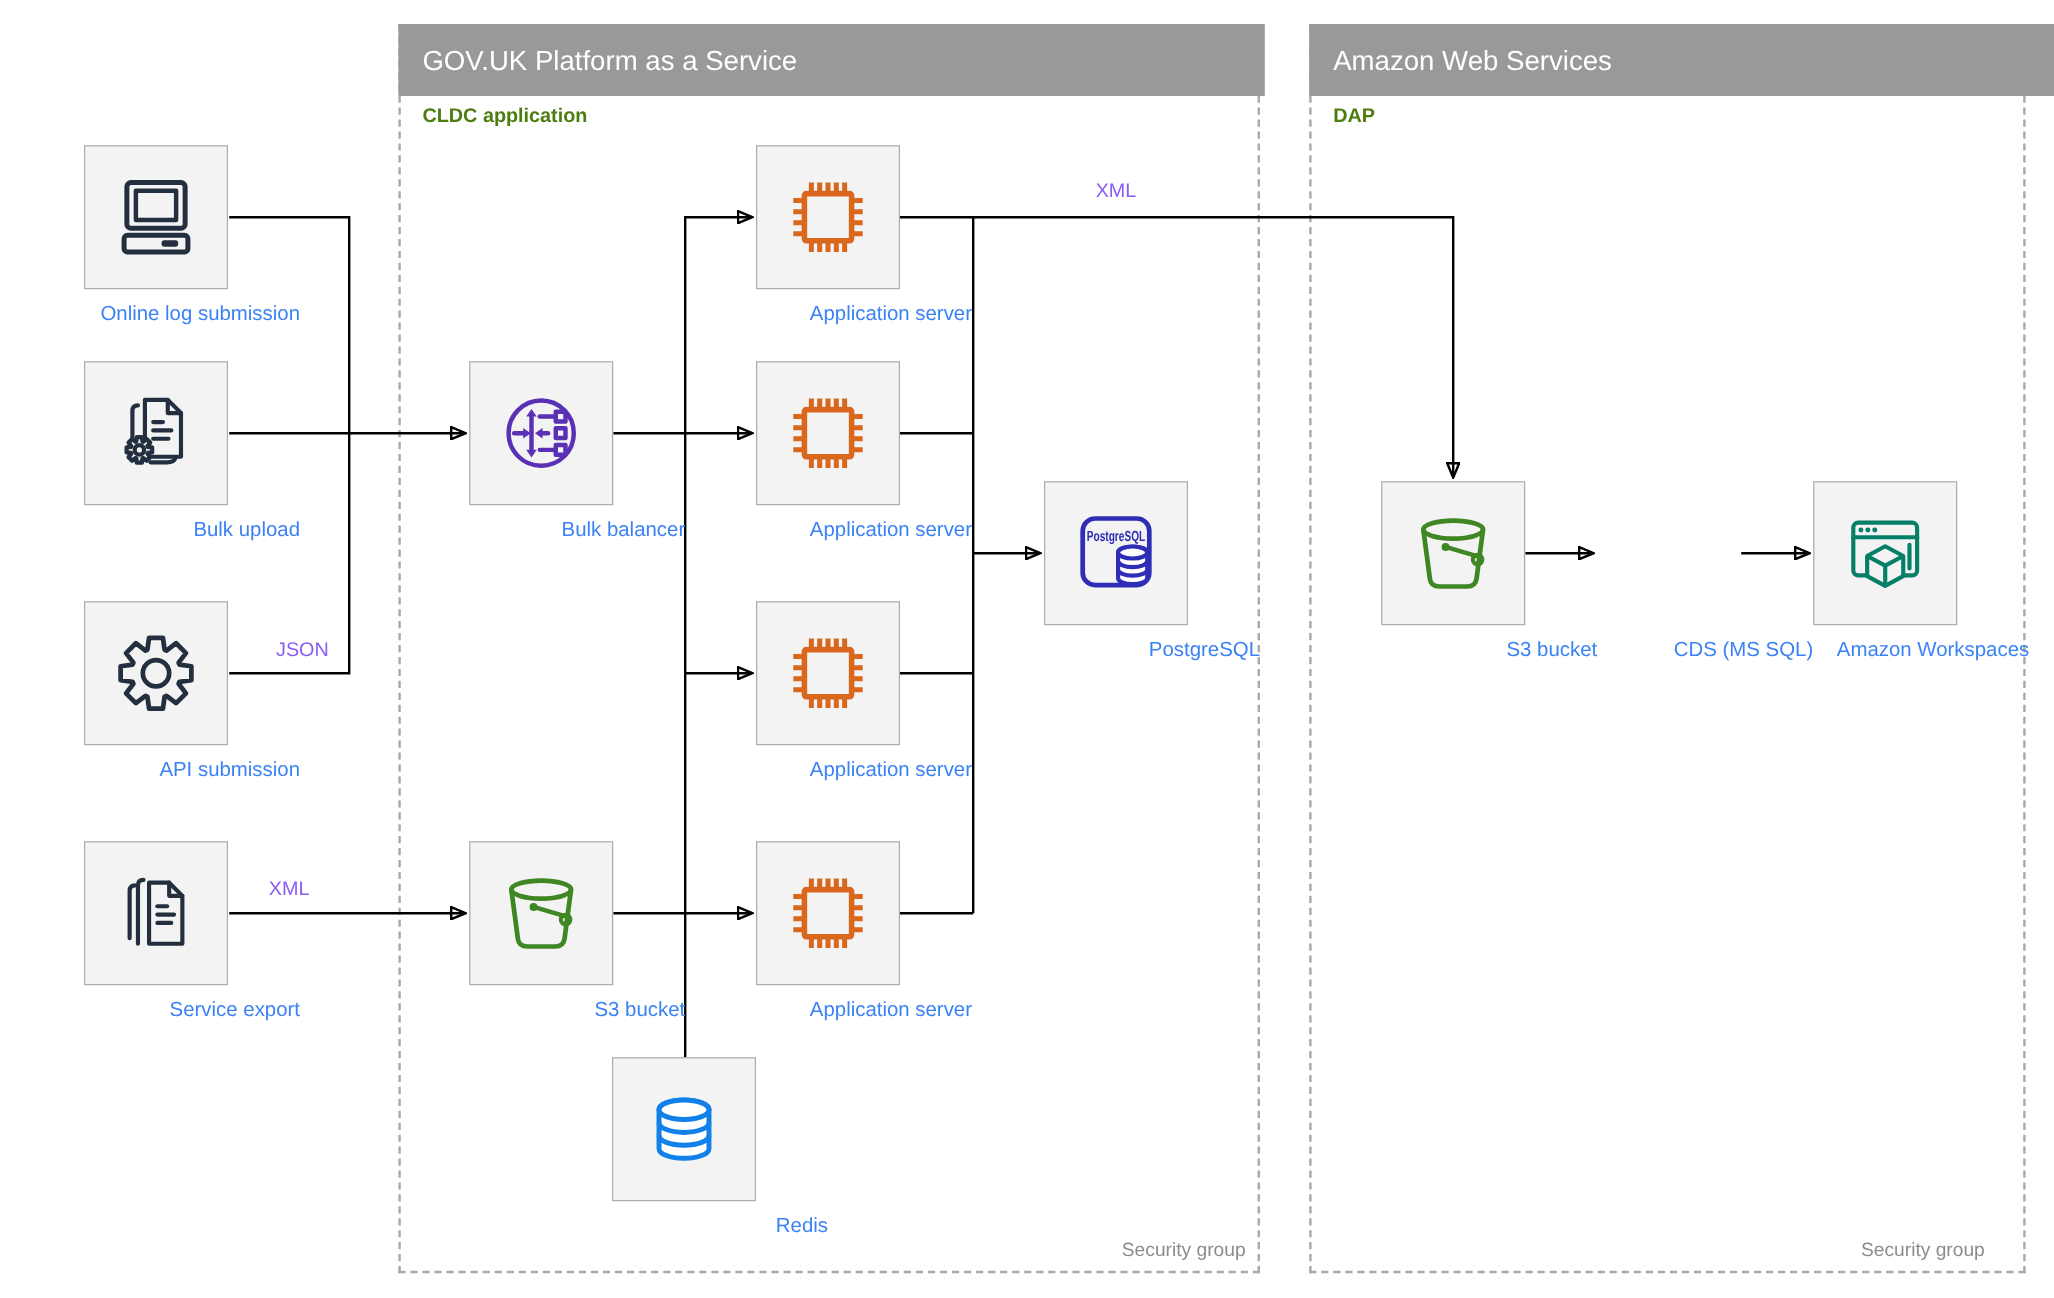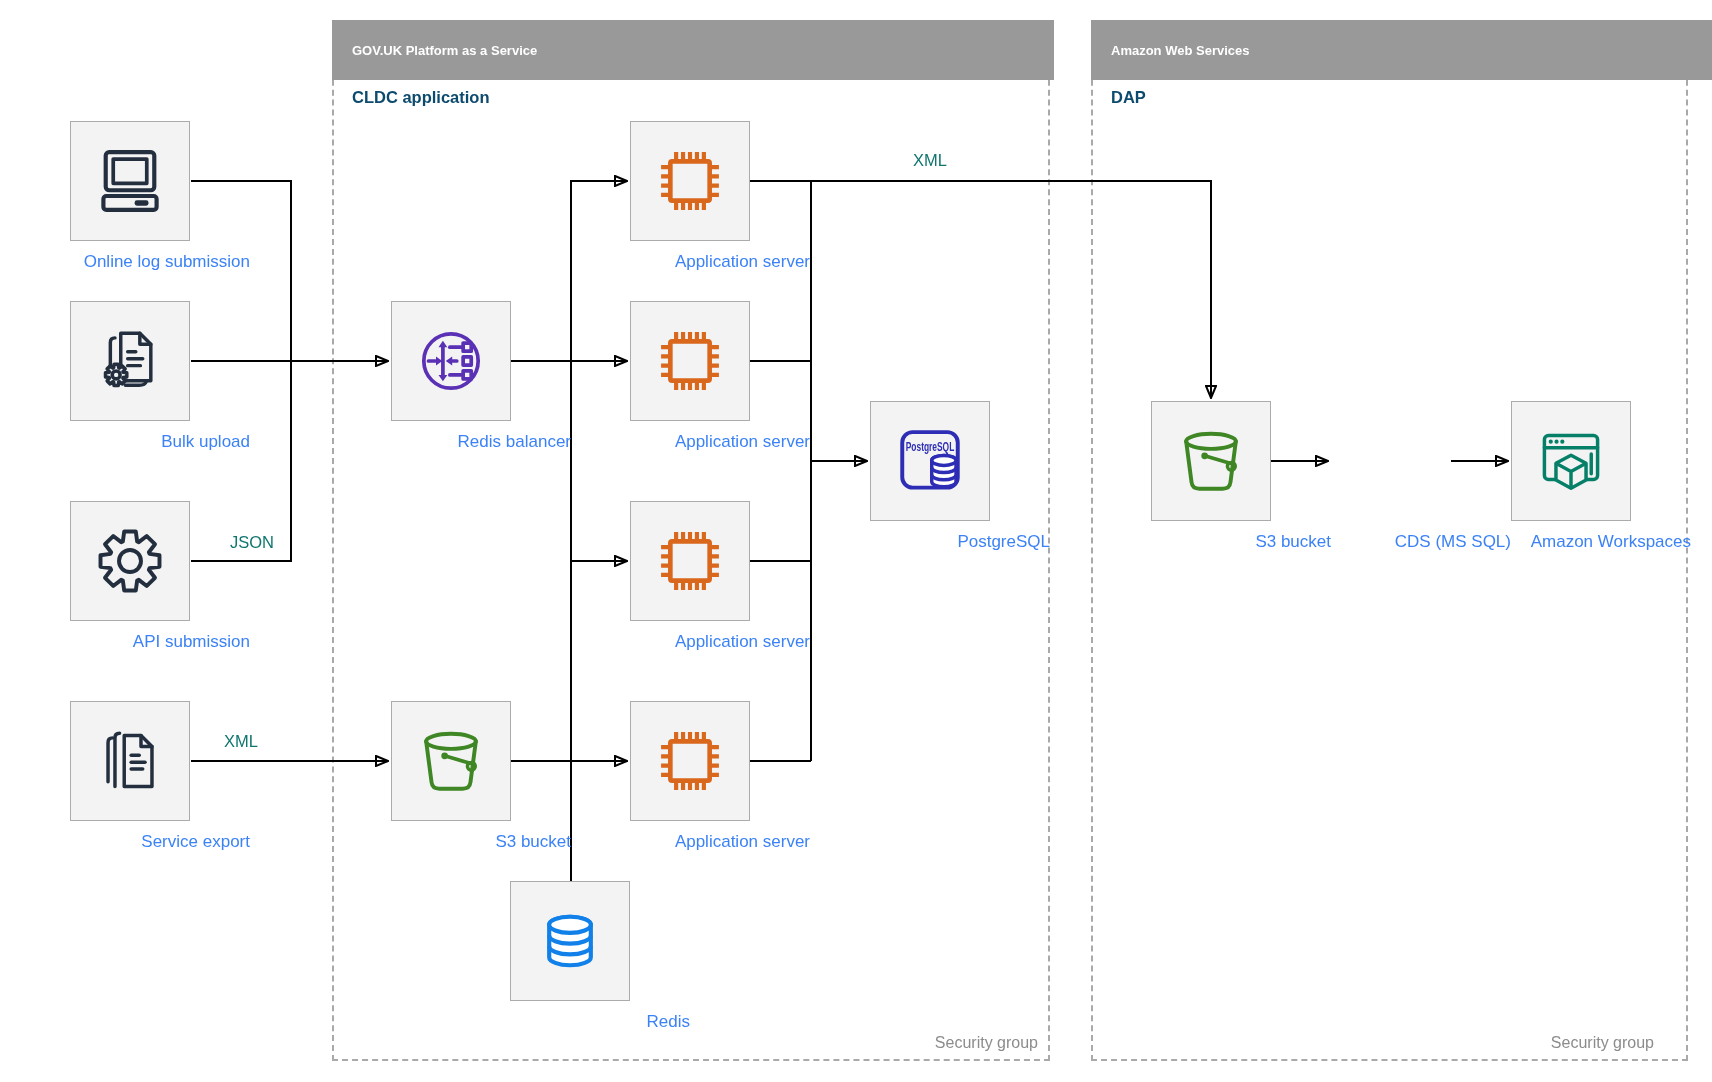--- a/index.html
+++ b/index.html
@@ -1,34 +1,34 @@
 <!DOCTYPE html>
 <html><head>
 <meta charset="utf-8">
 <style>
   html,body{margin:0;padding:0;background:#ffffff;}
   body{font-family:"Liberation Sans", sans-serif;}
   .canvas{position:relative;width:1712px;height:1082px;background:#ffffff;overflow:hidden;}
 
   .container{position:absolute;border:2px dashed #a9a9a9;z-index:1;box-sizing:border-box;}
   .cheader{position:absolute;left:-2px;top:-2px;height:60px;background:#999999;color:#ffffff;
-           font-weight:bold;font-size:13px;display:flex;align-items:center;padding-left:20px;
+           font-weight:normal;font-size:23px;display:flex;align-items:center;padding-left:20px;
            box-sizing:border-box;}
-  .sublabel{position:absolute;top:66px;left:18px;font-weight:bold;font-size:16.5px;color:#0c4a6e;}
+  .sublabel{position:absolute;top:66px;left:18px;font-weight:bold;font-size:16.5px;color:#4d7c0f;}
   .secgroup{position:absolute;font-size:16px;color:#8c8c8c;white-space:nowrap;}
 
   .edges{position:absolute;left:0;top:0;z-index:3;pointer-events:none;}
   .edges path{stroke:#000000;stroke-width:2;fill:none;}
 
   .node{position:absolute;width:120px;height:120px;background:#f3f3f3;border:1px solid #ababab;
         box-sizing:border-box;display:flex;align-items:center;justify-content:center;z-index:4;}
   .node svg{display:block;}
   .nlabel{position:absolute;width:240px;text-align:right;font-size:17px;color:#3b82f6;z-index:4;
           white-space:nowrap;}
-  .elabel{position:absolute;font-size:16.5px;color:#0f766e;transform:translate(-50%,-50%);
+  .elabel{position:absolute;font-size:16.5px;color:#8b5cf6;transform:translate(-50%,-50%);
           white-space:nowrap;z-index:4;}
   .icontext{font-family:"Liberation Sans", sans-serif;font-weight:bold;}
 </style>
 </head>
 <body>
 
 <div class="canvas">
 
   <div class="container" style="left:332px;top:20px;width:718px;height:1041px;">
     <div class="cheader" style="width:722px;">
@@ -149,21 +149,21 @@
         <rect x="42.5" y="40.5" width="7" height="7"></rect>
       </g>
       <g fill="#5a30b5" stroke="none">
         <path d="M19,28.2 L24.5,32 L19,35.8 Z"></path>
         <path d="M33,28.2 L27.5,32 L33,35.8 Z"></path>
         <path d="M21.2,20 L25,14.5 L28.8,20 Z"></path>
         <path d="M21.2,44 L25,49.5 L28.8,44 Z"></path>
       </g>
     </svg>
   </div>
-  <div class="nlabel" style="left:331px;top:432px;">Redis balancer</div>
+  <div class="nlabel" style="left:331px;top:432px;">Bulk balancer</div>
 
   <div class="node" style="left:630px;top:121px;">
     <svg width="74" height="74" viewBox="0 0 64 64">
       <g fill="none" stroke="#d9671c" stroke-width="4" stroke-linejoin="round">
         <rect x="15" y="15" width="34" height="34" rx="1.5"></rect>
       </g>
       <g stroke="#d9671c" stroke-width="3.6">
         <path d="M20,7 V15 M26,7 V15 M32,7 V15 M38,7 V15 M44,7 V15"></path>
         <path d="M20,49 V57 M26,49 V57 M32,49 V57 M38,49 V57 M44,49 V57"></path>
         <path d="M7,20 H15 M7,28 H15 M7,36 H15 M7,44 H15"></path>

